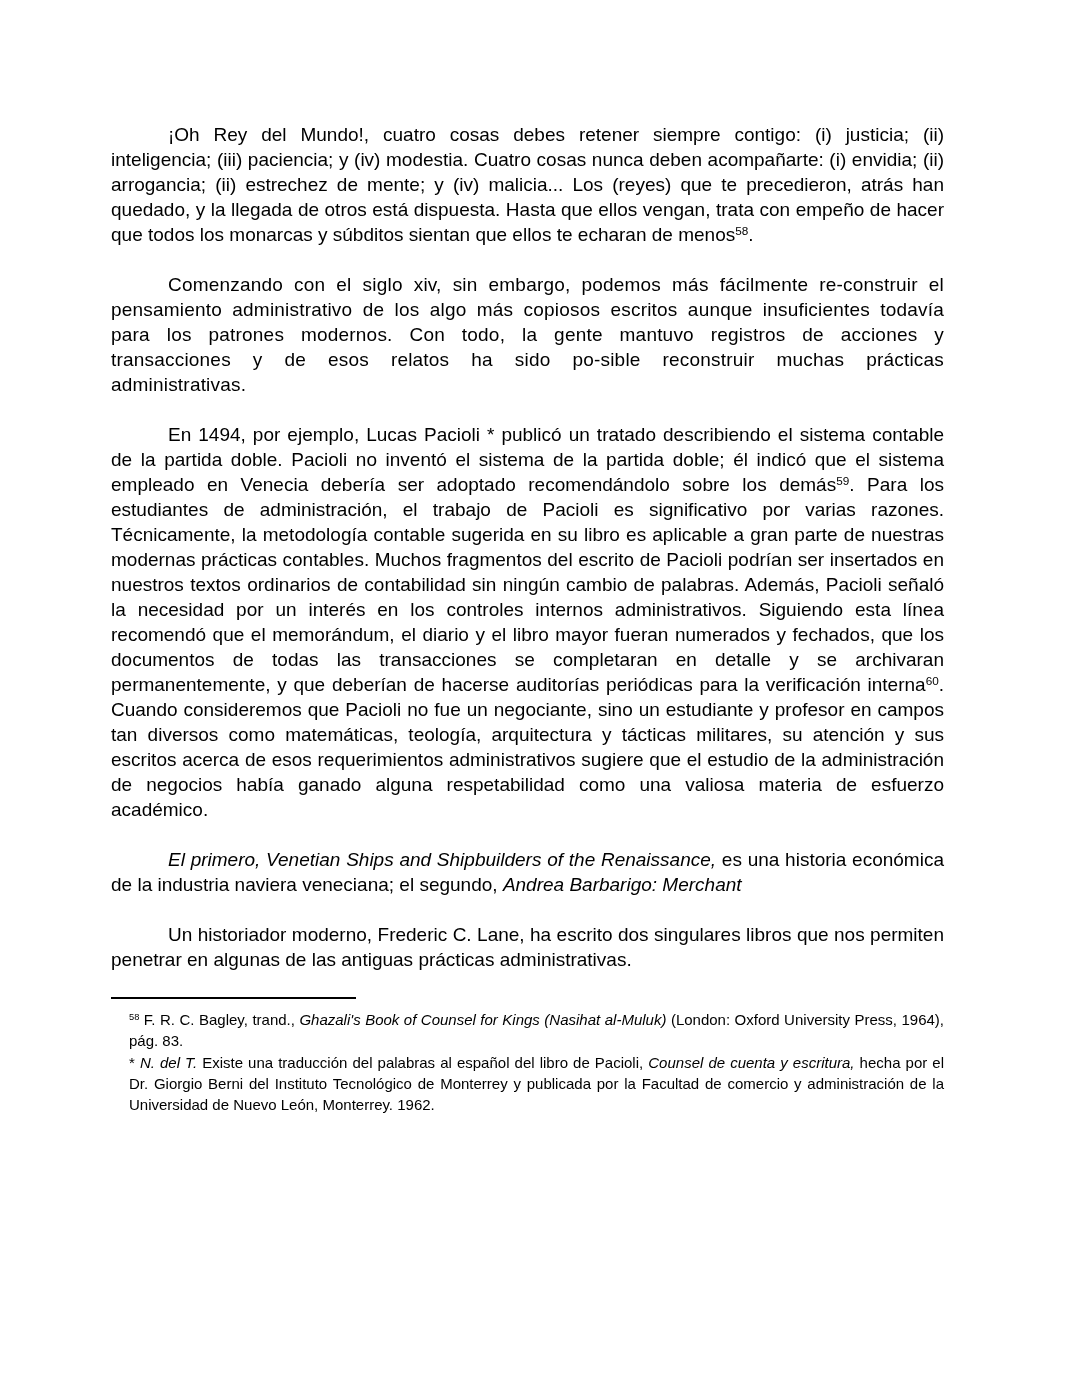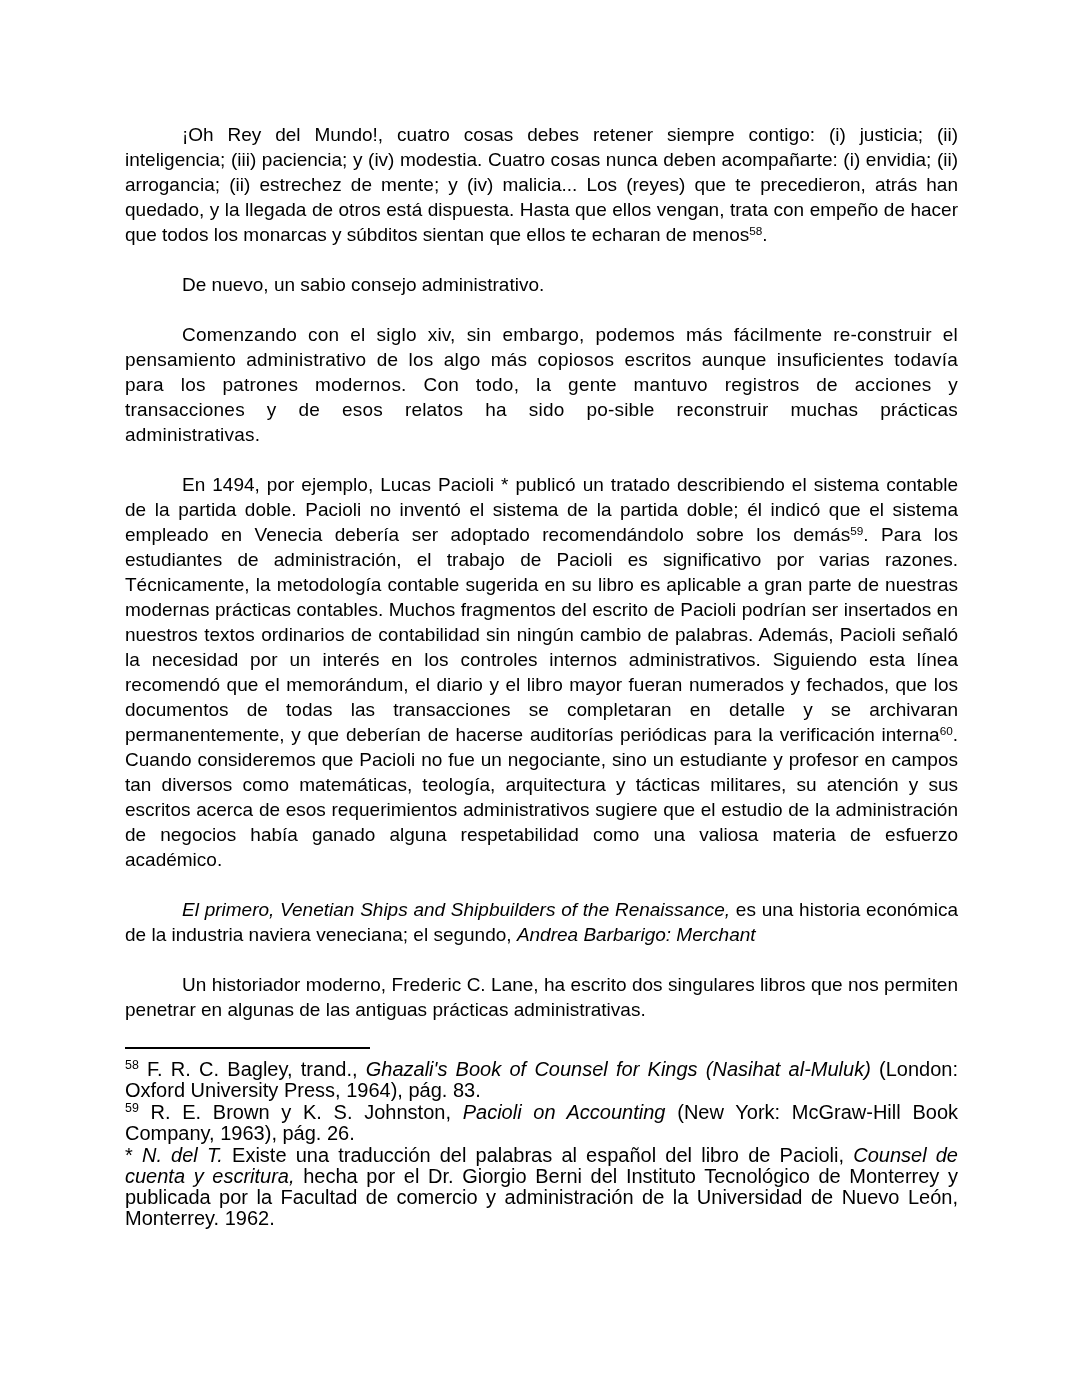--- a/index.html
+++ b/index.html
@@ -7,21 +7,21 @@
   body {
     width: 1080px;
     height: 1397px;
     position: relative;
     overflow: hidden;
     font-family: "Liberation Sans", sans-serif;
     color: #000000;
   }
   .page {
     position: absolute;
-    left: 125px;
+    left: 111px;
     top: 122px;
     width: 833px;
   }
   .para {
     font-size: 19px;
     line-height: 25px;
     text-align: justify;
     text-indent: 57px;
     margin-bottom: 25px;
   }
@@ -37,38 +37,37 @@
     top: -0.55em;
   }
   em { font-style: italic; }
   .footnote-sep {
     width: 245px;
     border: none;
     border-top: 2px solid #000000;
     margin: 12px 0 10px 0;
   }
   .footnote {
-    font-size: 20px;
+    font-size: 15px;
     line-height: 21px;
     text-align: justify;
     text-indent: 0;
     margin-bottom: 1px;
+    margin-left: 18px;
   }
 </style>
 </head>
 <body>
 
 <div class="page">
   <div>
       <p class="para"><span>¡Oh Rey del Mundo!, cuatro cosas debes retener siempre contigo: (i) justicia; (ii) inteligencia; (iii) paciencia; y (iv) modestia. Cuatro cosas nunca deben acompañarte: (i) envidia; (ii) arrogancia; (ii) estrechez de mente; y (iv) malicia... Los (reyes) que te precedieron, atrás han quedado, y la llegada de otros está dispuesta. Hasta que ellos vengan, trata con empeño de hacer que todos los monarcas y súbditos sientan que ellos te echaran de menos</span><sup>58</sup><span>.</span></p>
-      <p class="para"><span>De nuevo, un sabio consejo administrativo.</span></p>
       <p class="para wide"><span>Comenzando con el siglo xiv, sin embargo, podemos más fácilmente re-construir el pensamiento administrativo de los algo más copiosos escritos aunque insuficientes todavía para los patrones modernos. Con todo, la gente mantuvo registros de acciones y transacciones y de esos relatos ha sido po-sible reconstruir muchas prácticas administrativas.</span></p>
       <p class="para"><span>En 1494, por ejemplo, Lucas Pacioli * publicó un tratado describiendo el sistema contable de la partida doble. Pacioli no inventó el sistema de la partida doble; él indicó que el sistema empleado en Venecia debería ser adoptado recomendándolo sobre los demás</span><sup>59</sup><span>. Para los estudiantes de administración, el trabajo de Pacioli es significativo por varias razones. Técnicamente, la metodología contable sugerida en su libro es aplicable a gran parte de nuestras modernas prácticas contables. Muchos fragmentos del escrito de Pacioli podrían ser insertados en nuestros textos ordinarios de contabilidad sin ningún cambio de palabras. Además, Pacioli señaló la necesidad por un interés en los controles internos administrativos. Siguiendo esta línea recomendó que el memorándum, el diario y el libro mayor fueran numerados y fechados, que los documentos de todas las transacciones se completaran en detalle y se archivaran permanentemente, y que deberían de hacerse auditorías periódicas para la verificación interna</span><sup>60</sup><span>. Cuando consideremos que Pacioli no fue un negociante, sino un estudiante y profesor en campos tan diversos como matemáticas, teología, arquitectura y tácticas militares, su atención y sus escritos acerca de esos requerimientos administrativos sugiere que el estudio de la administración de negocios había ganado alguna respetabilidad como una valiosa materia de esfuerzo académico.</span></p>
       <p class="para"><em>El primero, Venetian Ships and Shipbuilders of the Renaissance,</em><span> es una historia económica de la industria naviera veneciana; el segundo, </span><em>Andrea Barbarigo: Merchant</em></p>
       <p class="para"><span>Un historiador moderno, Frederic C. Lane, ha escrito dos singulares libros que nos permiten penetrar en algunas de las antiguas prácticas administrativas.</span></p>
     </div>
   <hr class="footnote-sep">
   <div>
       <p class="footnote"><sup>58</sup><span> F. R. C. Bagley, trand., </span><em>Ghazali's Book of Counsel for Kings (Nasihat al-Muluk)</em><span> (London: Oxford University Press, 1964), pág. 83.</span></p>
-      <p class="footnote"><sup>59</sup><span> R. E. Brown y K. S. Johnston, </span><em>Pacioli on Accounting</em><span> (New York: McGraw-Hill Book Company, 1963), pág. 26.</span></p>
       <p class="footnote"><span>* </span><em>N. del T.</em><span> Existe una traducción del palabras al español del libro de Pacioli, </span><em>Counsel de cuenta y escritura,</em><span> hecha por el Dr. Giorgio Berni del Instituto Tecnológico de Monterrey y publicada por la Facultad de comercio y administración de la Universidad de Nuevo León, Monterrey. 1962.</span></p>
     </div>
 </div>
 
 </body></html>

